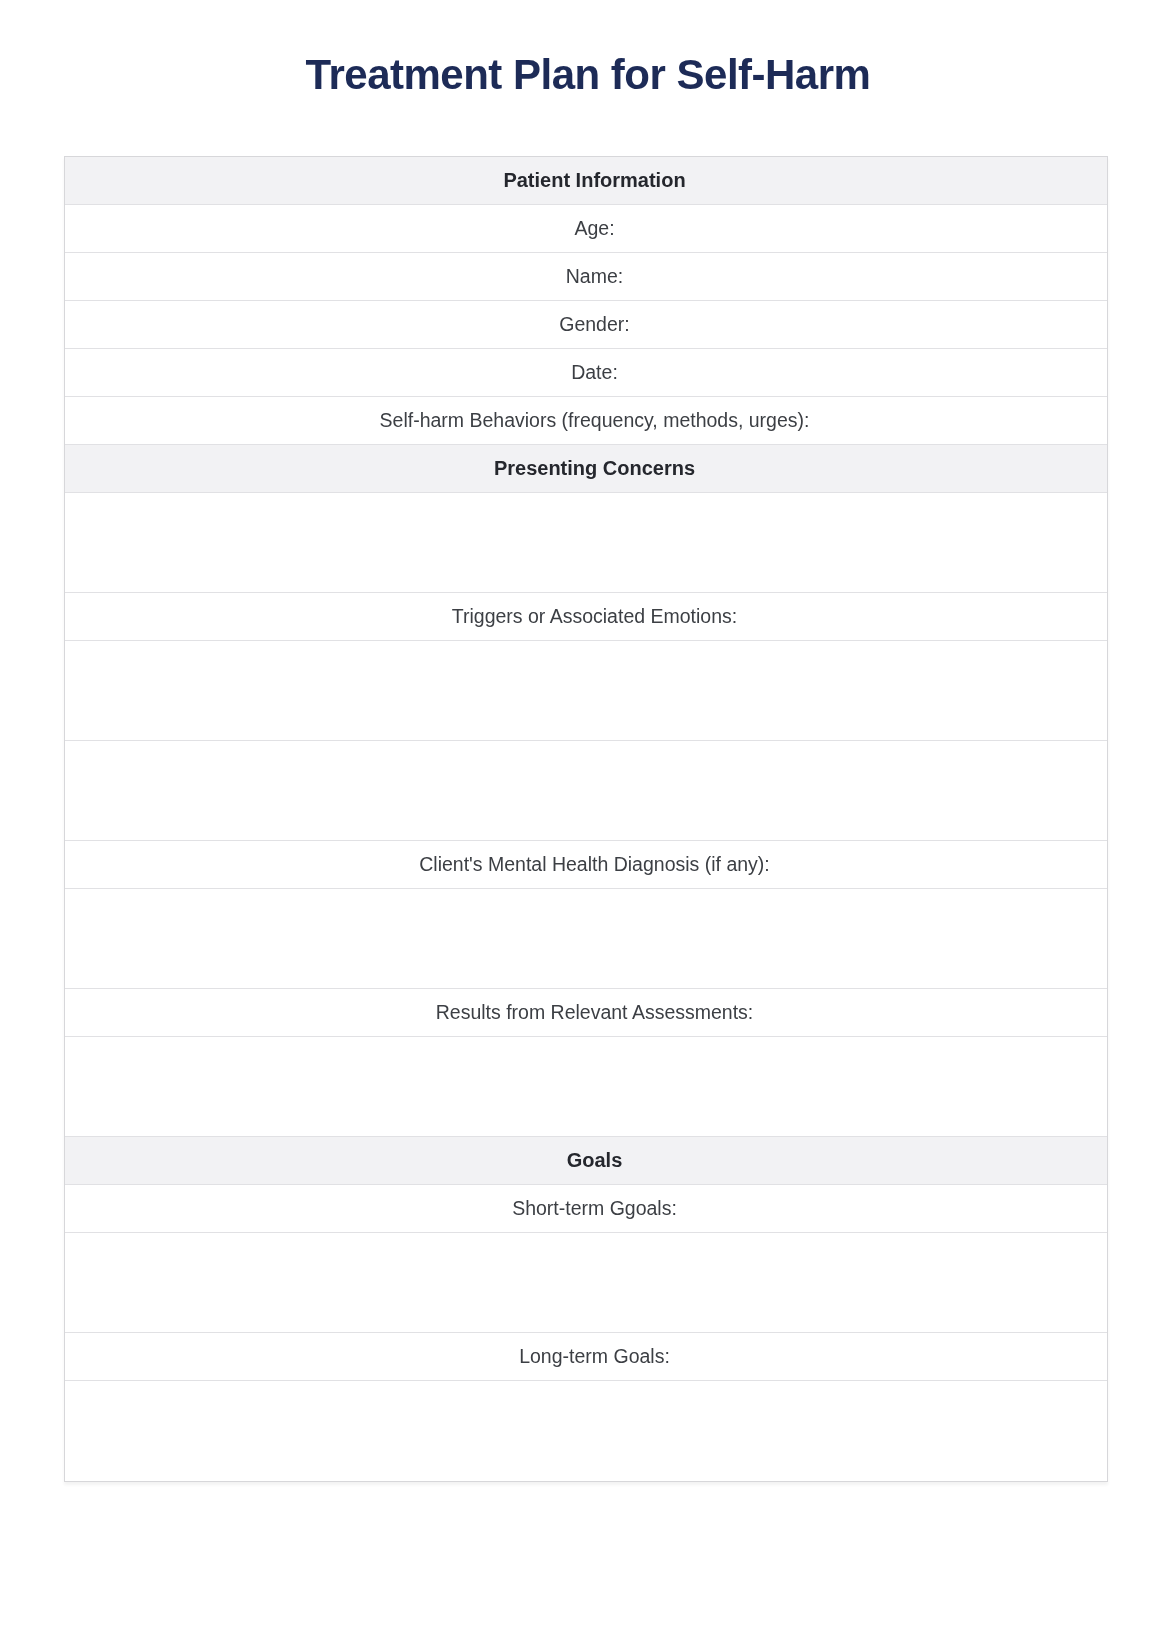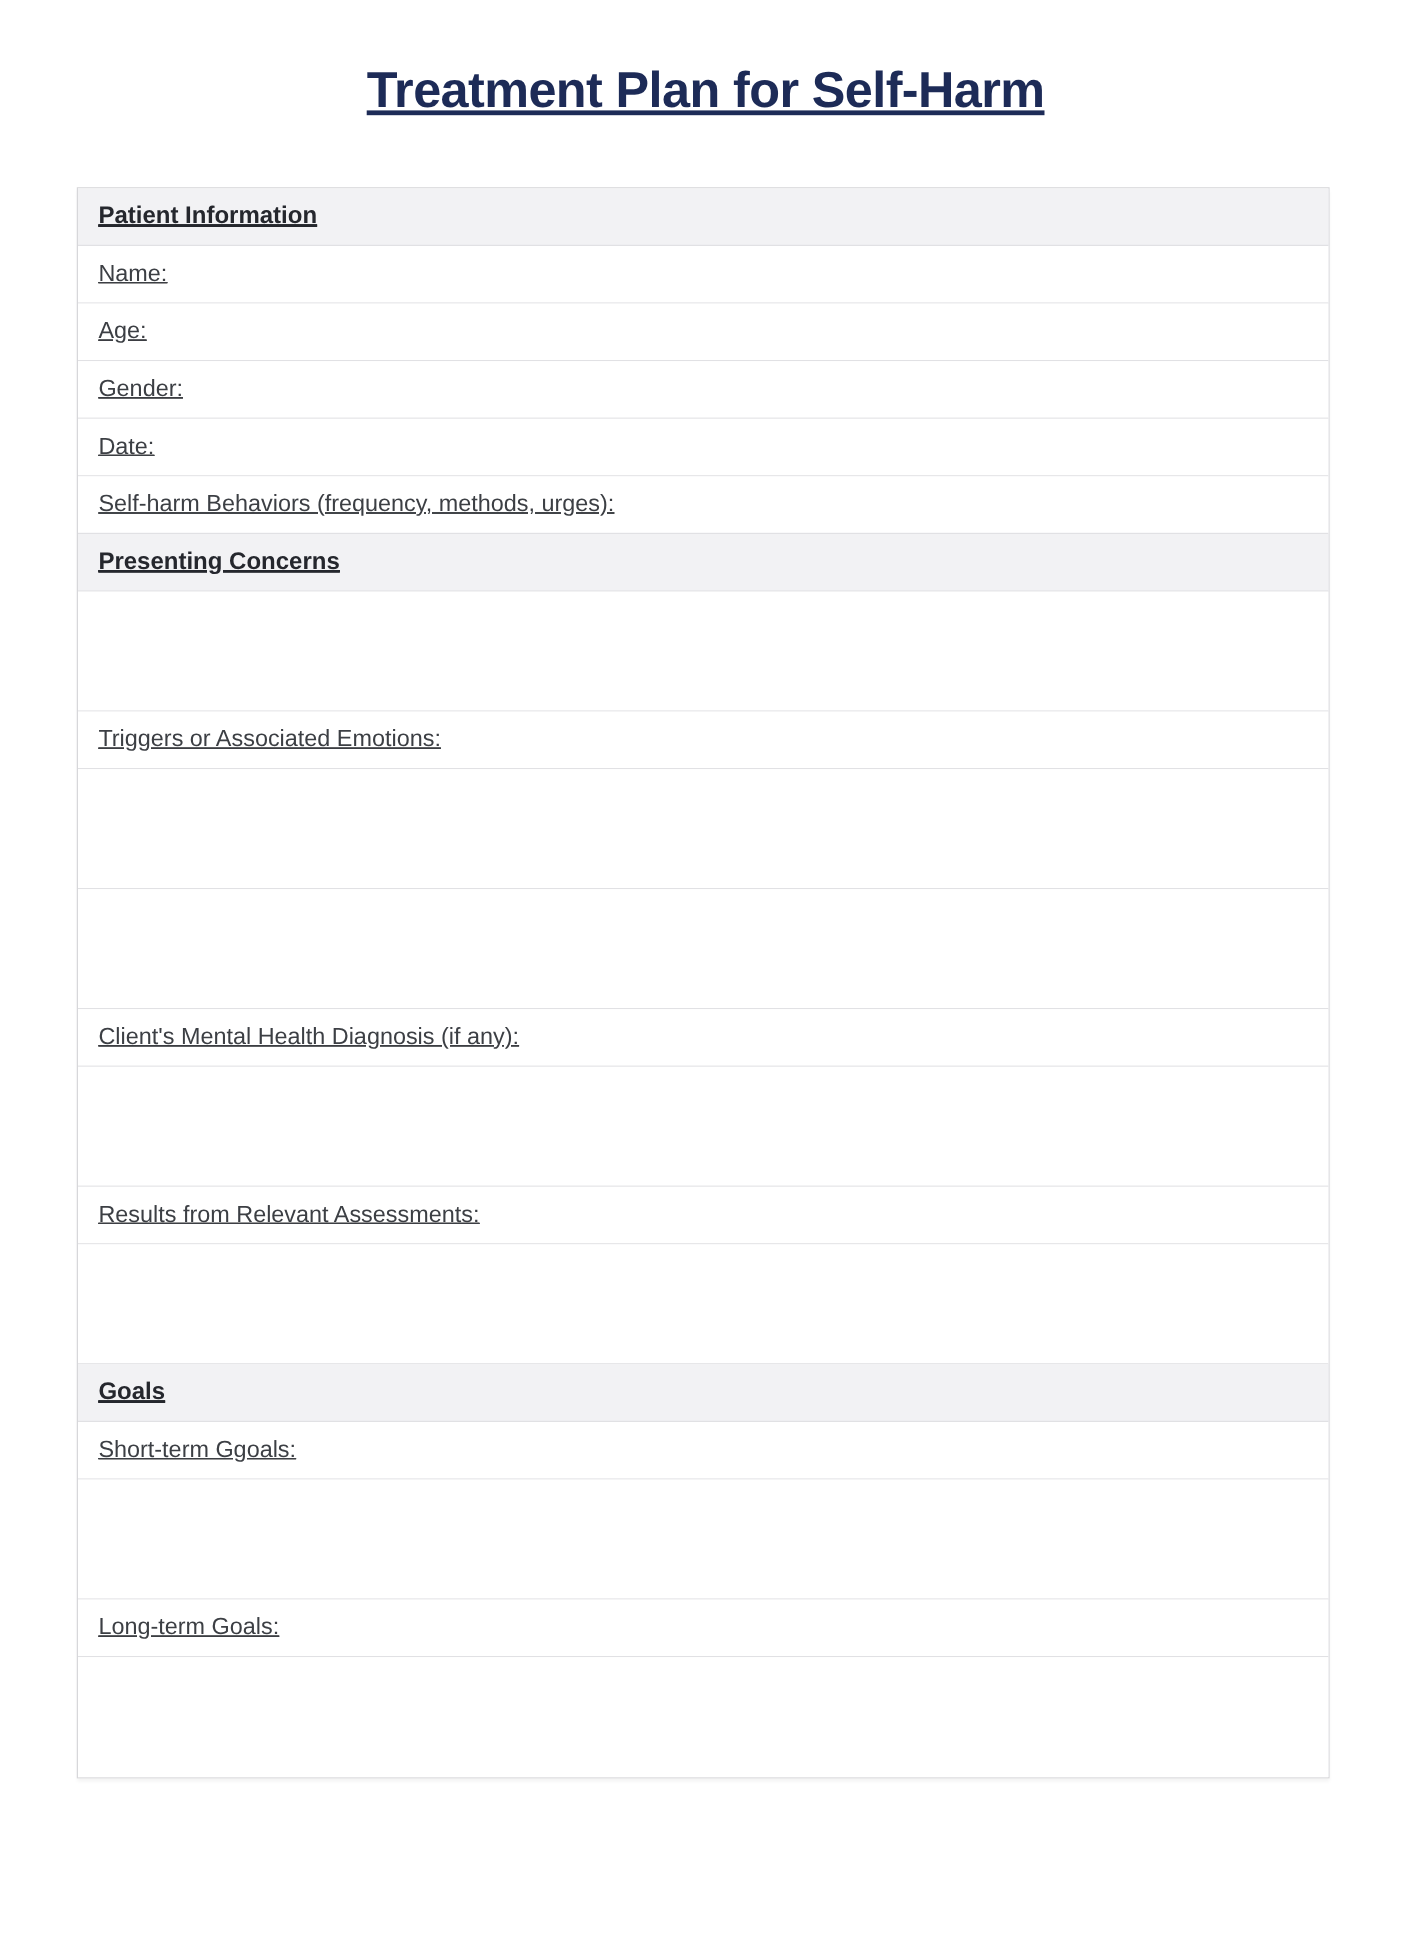--- a/index.html
+++ b/index.html
@@ -1,15 +1,15 @@
 <!DOCTYPE html>
 <html style="--title-text: #1d2b57; --header-bg: #f2f2f4; --header-text: #25272d; --label-text: #3c3f44; --row-border: #e1e1e4; --outer-border: #d7d7da; --page-bg: #ffffff;"><head>
 <meta charset="utf-8">
 <style>
-  * { margin: 0; padding: 0; box-sizing: border-box; text-decoration: underline; }
+  * { margin: 0; padding: 0; box-sizing: border-box; }
   html, body { background: #ffffff; }
   body {
     width: 1176px;
     height: 1630px;
     position: relative;
     font-family: "Liberation Sans", sans-serif;
     overflow: hidden;
   }
   .doc-title {
     position: absolute;
@@ -31,20 +31,21 @@
     background: #ffffff;
     border: 1px solid var(--outer-border, #d7d7da);
     box-shadow: 0 3px 3px rgba(0,0,0,0.05);
   }
   .row {
     display: flex;
     align-items: center;
     padding-left: 17px;
     border-bottom: 1px solid var(--row-border, #e1e1e4);
     background: #ffffff;
+    justify-content: center;
   }
   .row:last-child { border-bottom: none; }
   .row.header {
     height: 48px;
     background: var(--header-bg, #f2f2f4);
     font-weight: bold;
     font-size: 20px;
     color: var(--header-text, #25272d);
   }
   .row.label {
@@ -58,24 +59,24 @@
 <body>
 
 <h1 class="doc-title">Treatment Plan for Self-Harm</h1>
 
 <div class="form-table">
 
   <div class="row header">
     <span>Patient Information</span>
   </div>
   <div class="row label">
-    <span>Name:</span>
+    <span>Age:</span>
   </div>
   <div class="row label">
-    <span>Age:</span>
+    <span>Name:</span>
   </div>
   <div class="row label">
     <span>Gender:</span>
   </div>
   <div class="row label">
     <span>Date:</span>
   </div>
 
   <div class="row label">
     <span>Self-harm Behaviors (frequency, methods, urges):</span>

